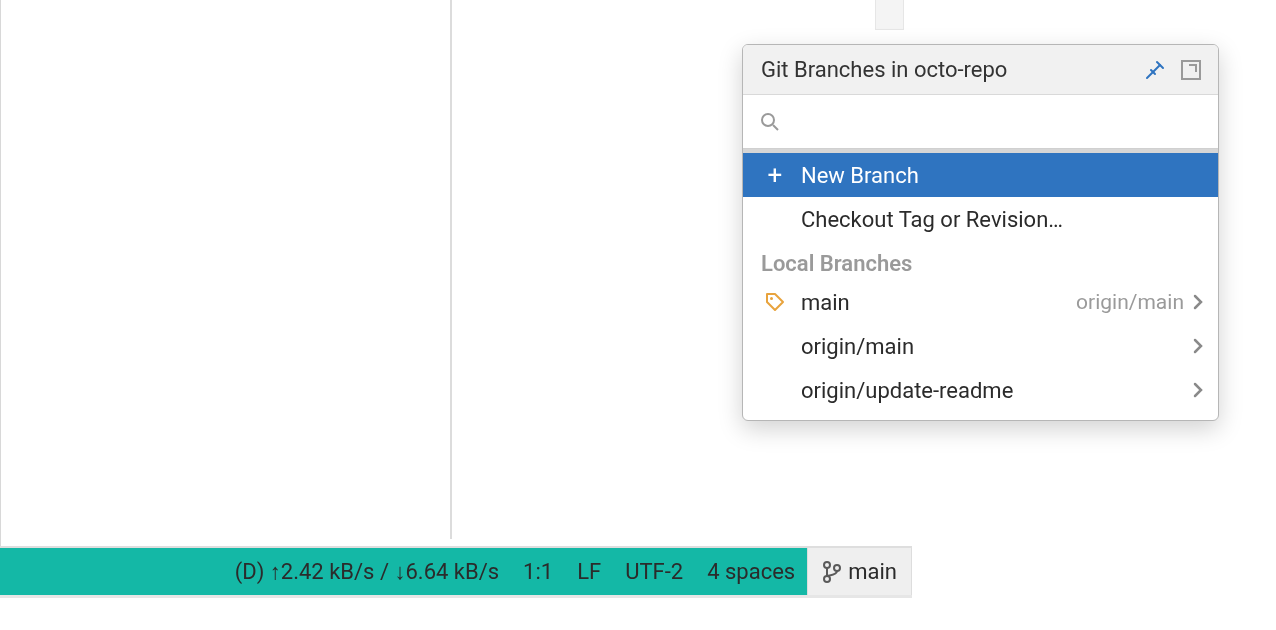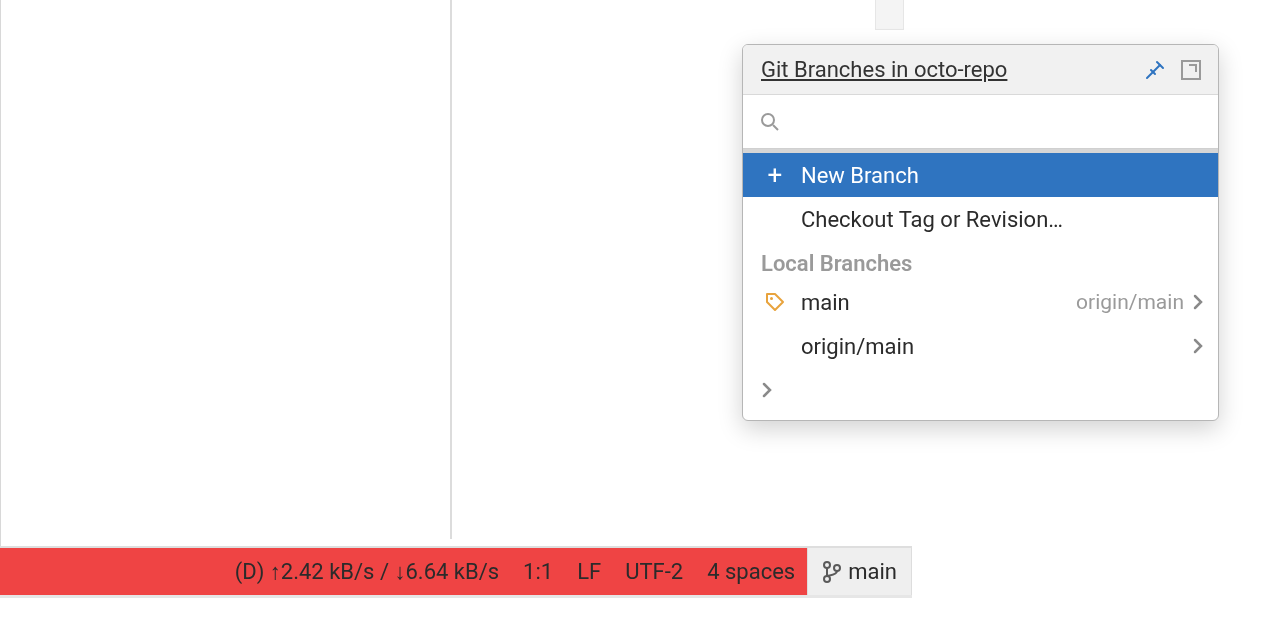--- a/index.html
+++ b/index.html
@@ -7,21 +7,21 @@
   .canvas { position: relative; width: 1276px; height: 630px; }
 
   
   .editor-left-border { position: absolute; left: 0; top: 0; width: 1px; height: 548px; background: #d8d8d8; }
   .editor-inner-border { position: absolute; left: 450px; top: 0; width: 2px; height: 539px; background: #dcdcdc; }
   .scrollbar-right { position: absolute; left: 875px; top: 0; width: 29px; height: 30px; background: #f4f4f4; border-left: 1px solid #e6e6e6; border-right: 1px solid #e6e6e6; border-bottom: 1px solid #e6e6e6;}
   .statusbar-top-border { position: absolute; left: 0; top: 546px; width: 912px; height: 2px; background: #dedede; }
   .statusbar-bottom-shadow { position: absolute; left: 0; top: 595px; width: 912px; height: 3px; background: #e6e6e6; }
 
   
-  .statusbar { position: absolute; left: 0; top: 548px; width: 912px; height: 47px; background: #ef4444; display: flex; align-items: center; font-size: 22px; color: #2b2b2b; }
+  .statusbar { position: absolute; left: 0; top: 548px; width: 912px; height: 47px; background: #14b8a6; display: flex; align-items: center; font-size: 22px; color: #2b2b2b; }
   .statusbar .filler { flex: 1; }
   .status-item { padding: 0 12px; white-space: nowrap; }
   .status-branch-wrap { display: flex; align-items: center; gap: 6px; padding: 0 14px; background: #efefef; height: 100%; border-left: 1px solid #ddd; border-right: 1px solid #ddd;}
   .git-branch-icon svg { display:block; }
 
   
   .popup {
     position: absolute;
     left: 742px;
     top: 44px;
@@ -33,21 +33,20 @@
     overflow: hidden;
   }
   .popup-header {
     display: flex; align-items: center;
     height: 50px;
     padding: 0 14px 0 18px;
     background: #f1f1f1;
     border-bottom: 1px solid #d9d9d9;
     font-size: 22px;
     color: #333;
-    text-decoration: underline;
   }
   .popup-header .title { flex: 1; }
   .popup-header .hdr-icon { width:26px; height:26px; display:flex; align-items:center; justify-content:center; margin-left:10px; }
   .pin-icon svg { display:block; }
   .expand-icon { border: 2px solid #9a9a9a; width:20px; height:20px; position:relative;}
   .expand-icon::after { content:""; position:absolute; right:2px; top:2px; width:6px; height:6px; border-right:2px solid #9a9a9a; border-top:2px solid #9a9a9a;}
 
   .popup-search {
     display:flex; align-items:center;
     height: 54px;
@@ -176,20 +175,21 @@
 
     <div class="popup-row indent">
       <span class="row-label">origin/main</span>
       <span class="chevron">
         <svg width="12" height="18" viewBox="0 0 12 18" fill="none" stroke="#8a8a8a" stroke-width="2.5" stroke-linecap="round">
             <path d="M3 3 L9 9 L3 15"></path>
           </svg>
       </span>
     </div>
     <div class="popup-row indent" style="margin-bottom:8px;">
+      <span class="row-label">origin/update-readme</span>
       <span class="chevron">
         <svg width="12" height="18" viewBox="0 0 12 18" fill="none" stroke="#8a8a8a" stroke-width="2.5" stroke-linecap="round">
             <path d="M3 3 L9 9 L3 15"></path>
           </svg>
       </span>
     </div>
   </div>
 
 </div>
 

